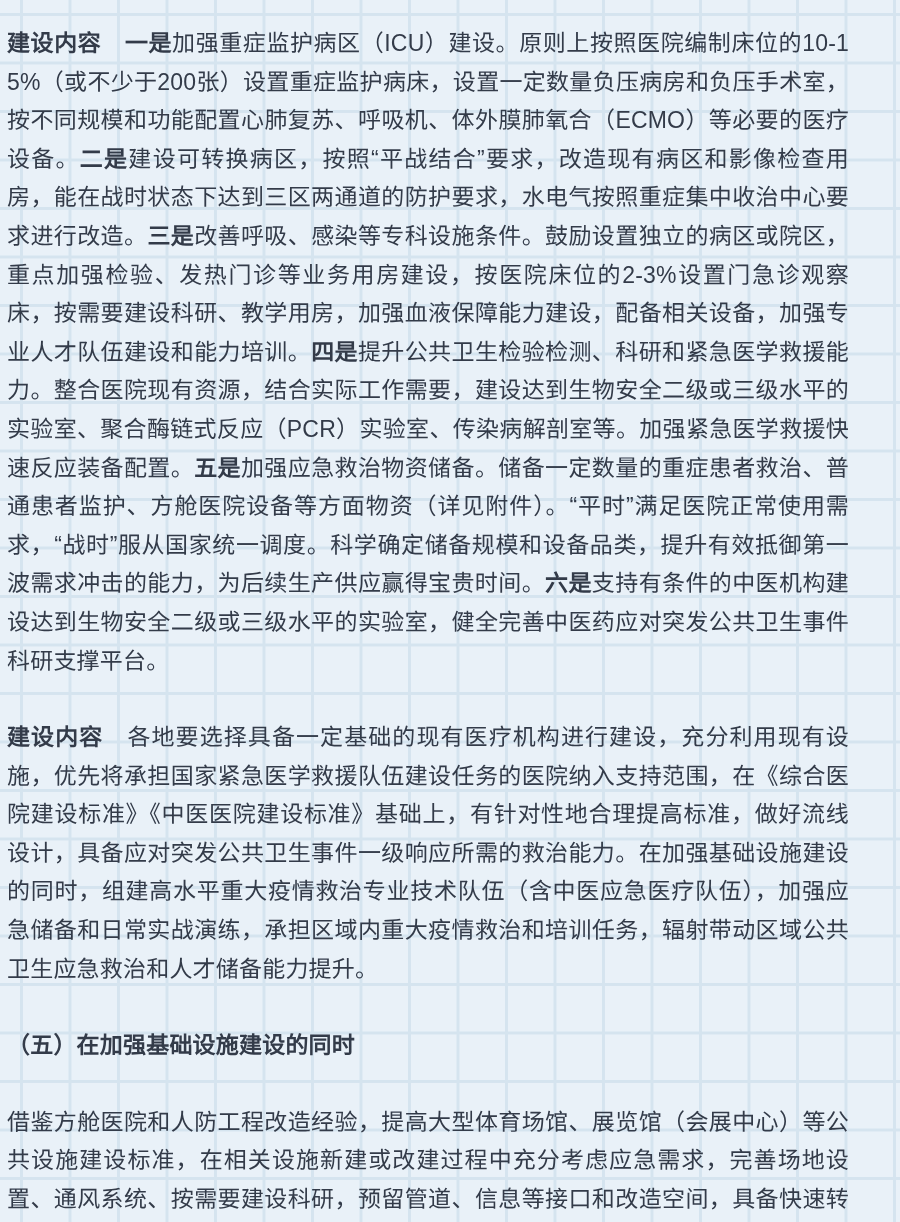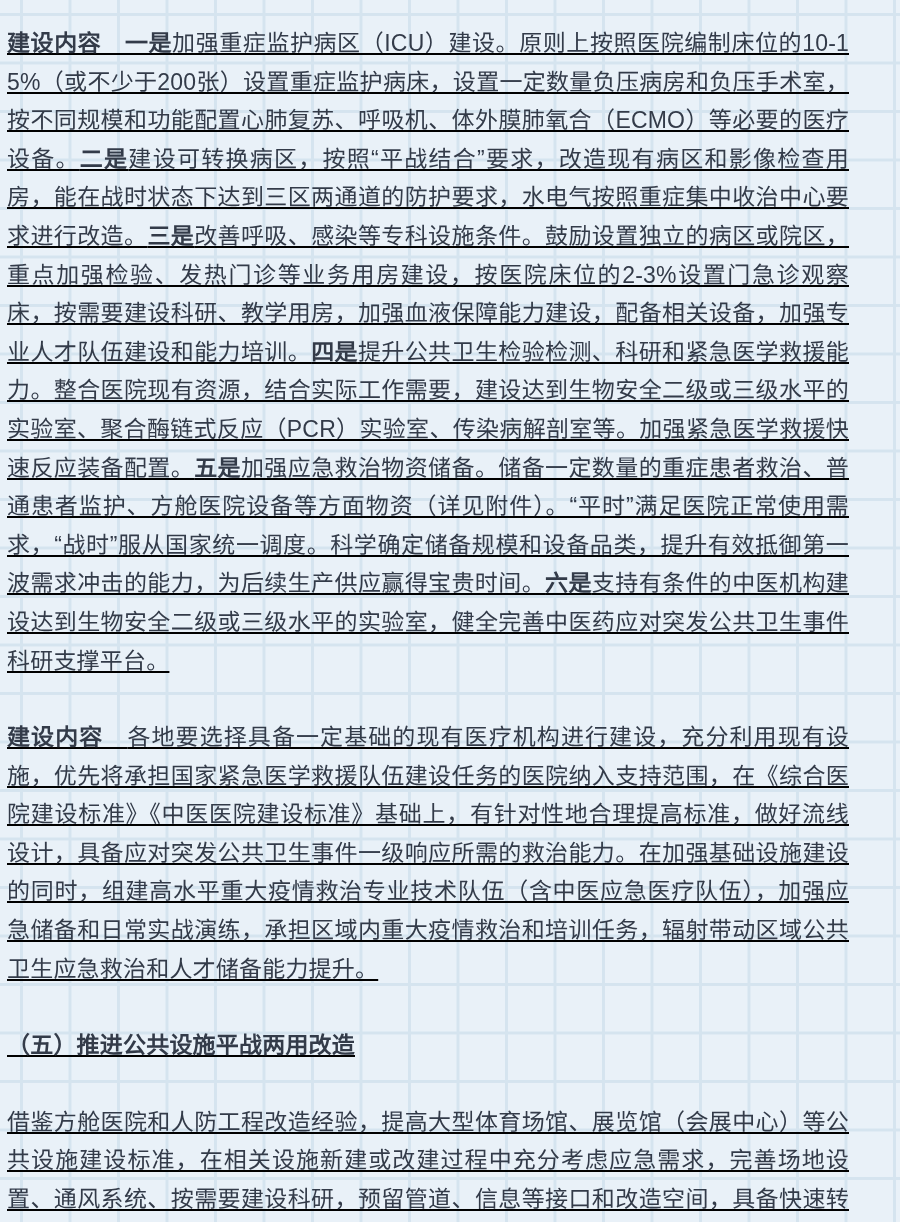--- a/index.html
+++ b/index.html
@@ -18,21 +18,20 @@
     background-image:
       linear-gradient(90deg, var(--grid-line) 0 3px, transparent 3px 100%),
       linear-gradient(180deg, var(--grid-line) 0 3px, transparent 3px 100%);
     background-size: 48.5px 48.5px, 48.5px 48.5px;
     background-position: 20px 13px, 20px 13px;
   }
   main.article {
     width: 856px;
     height: 1222px;
     padding: 24px 7px 0 7px;
-    text-decoration: underline;
   }
   main.article p {
     margin: 0 0 38px 0;
     font-size: 23px;
     line-height: 38.6px;
     letter-spacing: 0.2px;
     color: var(--text);
     text-align: justify;
     word-break: break-all;
   }
@@ -41,16 +40,16 @@
   main.article p.heading { font-weight: 700; }
 </style>
 </head>
 <body>
 
 <main class="article">
   <p><b>建设内容　一是</b><span>加强重症监护病区（ICU）建设。原则上按照医院编制床位的10-15%（或不少于200张）设置重症监护病床，设置一定数量负压病房和负压手术室，按不同规模和功能配置心肺复苏、呼吸机、体外膜肺氧合（ECMO）等必要的医疗设备。</span><b>二是</b><span>建设可转换病区，按照“平战结合”要求，改造现有病区和影像检查用房，能在战时状态下达到三区两通道的防护要求，水电气按照重症集中收治中心要求进行改造。</span><b>三是</b><span>改善呼吸、感染等专科设施条件。鼓励设置独立的病区或院区，重点加强检验、发热门诊等业务用房建设，按医院床位的2-3%设置门急诊观察床，按需要建设科研、教学用房，加强血液保障能力建设，配备相关设备，加强专业人才队伍建设和能力培训。</span><b>四是</b><span>提升公共卫生检验检测、科研和紧急医学救援能力。整合医院现有资源，结合实际工作需要，建设达到生物安全二级或三级水平的实验室、聚合酶链式反应（PCR）实验室、传染病解剖室等。加强紧急医学救援快速反应装备配置。</span><b>五是</b><span>加强应急救治物资储备。储备一定数量的重症患者救治、普通患者监护、方舱医院设备等方面物资（详见附件）。“平时”满足医院正常使用需求，“战时”服从国家统一调度。科学确定储备规模和设备品类，提升有效抵御第一波需求冲击的能力，为后续生产供应赢得宝贵时间。</span><b>六是</b><span>支持有条件的中医机构建设达到生物安全二级或三级水平的实验室，健全完善中医药应对突发公共卫生事件科研支撑平台。</span></p>
 
   <p><b>建设内容　</b><span>各地要选择具备一定基础的现有医疗机构进行建设，充分利用现有设施，优先将承担国家紧急医学救援队伍建设任务的医院纳入支持范围，在《综合医院建设标准》《中医医院建设标准》基础上，有针对性地合理提高标准，做好流线设计，具备应对突发公共卫生事件一级响应所需的救治能力。在加强基础设施建设的同时，组建高水平重大疫情救治专业技术队伍（含中医应急医疗队伍），加强应急储备和日常实战演练，承担区域内重大疫情救治和培训任务，辐射带动区域公共卫生应急救治和人才储备能力提升。</span></p>
 
-  <p class="heading"><b>（五）推进公共设施平战两用改造</b></p>
+  <p class="heading"><b>（五）在加强基础设施建设的同时</b></p>
 
   <p><span>借鉴方舱医院和人防工程改造经验，提高大型体育场馆、展览馆（会展中心）等公共设施建设标准，在相关设施新建或改建过程中充分考虑应急需求，完善场地设置、通风系统、按需要建设科研，预留管道、信息等接口和改造空间，具备快速转化为救治和隔离场所的基本条件。</span></p>
 </main>
 
 </body></html>

